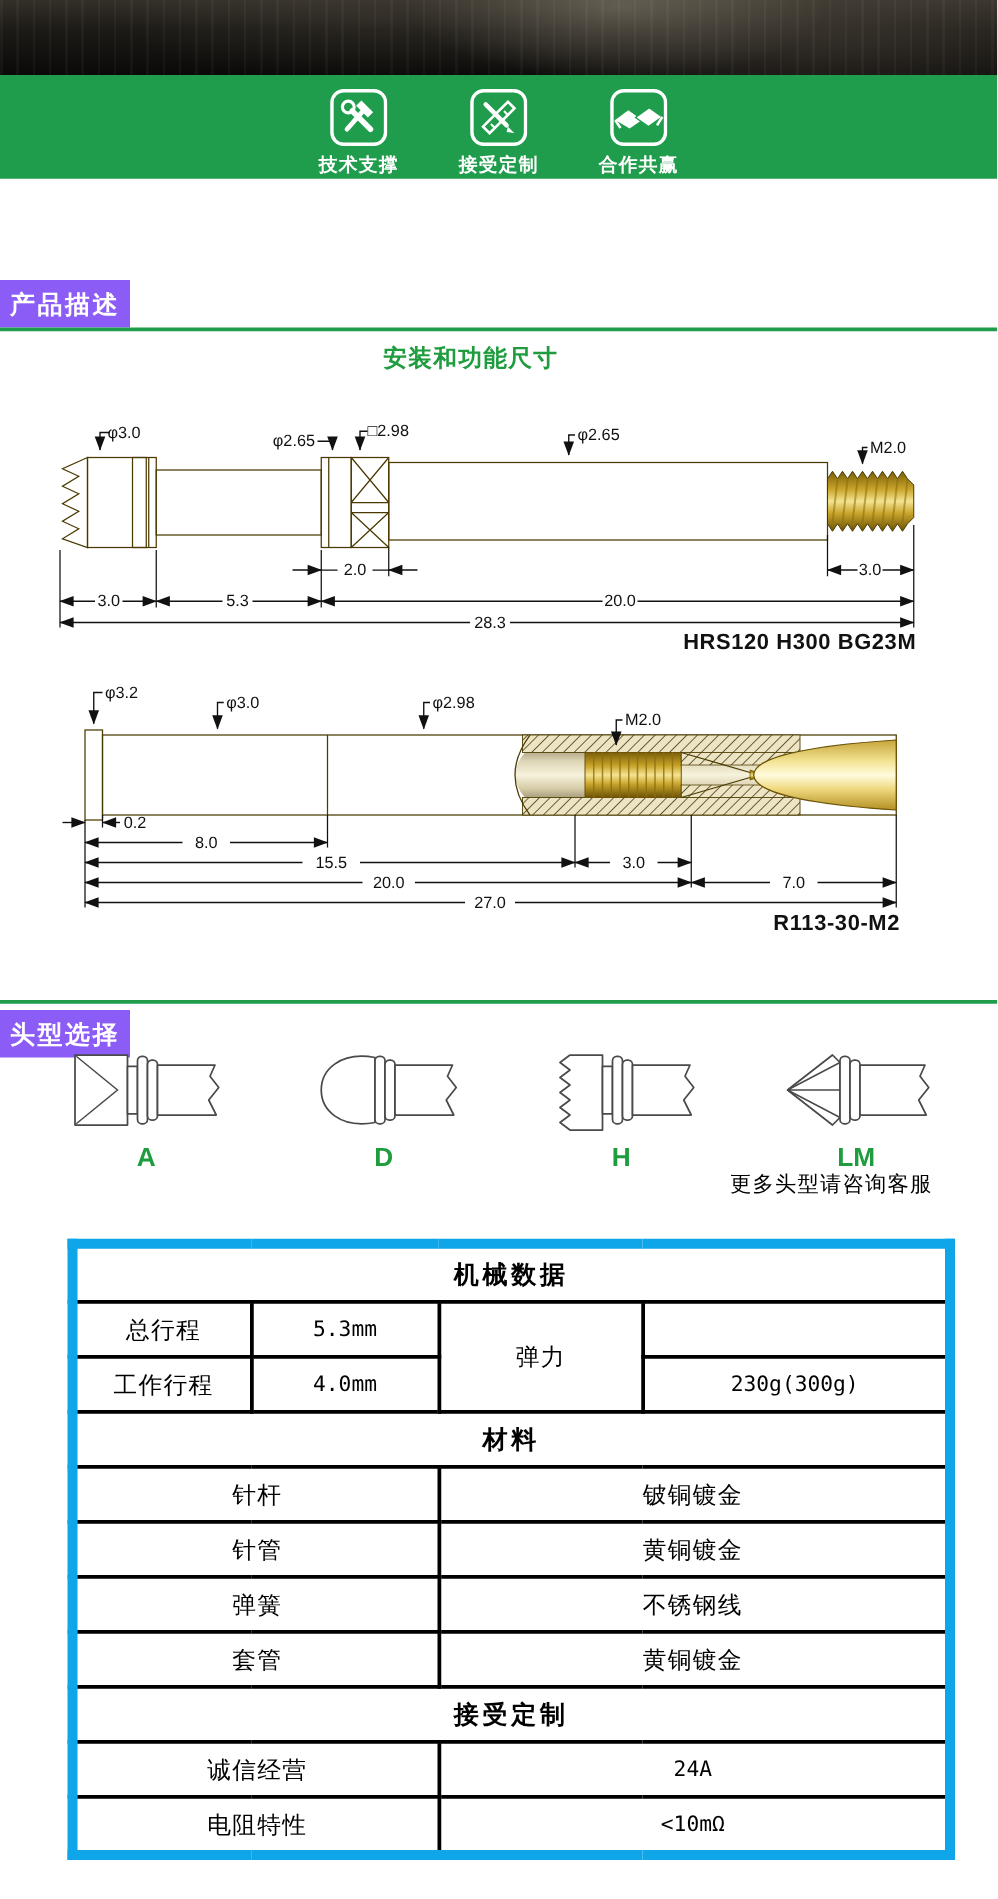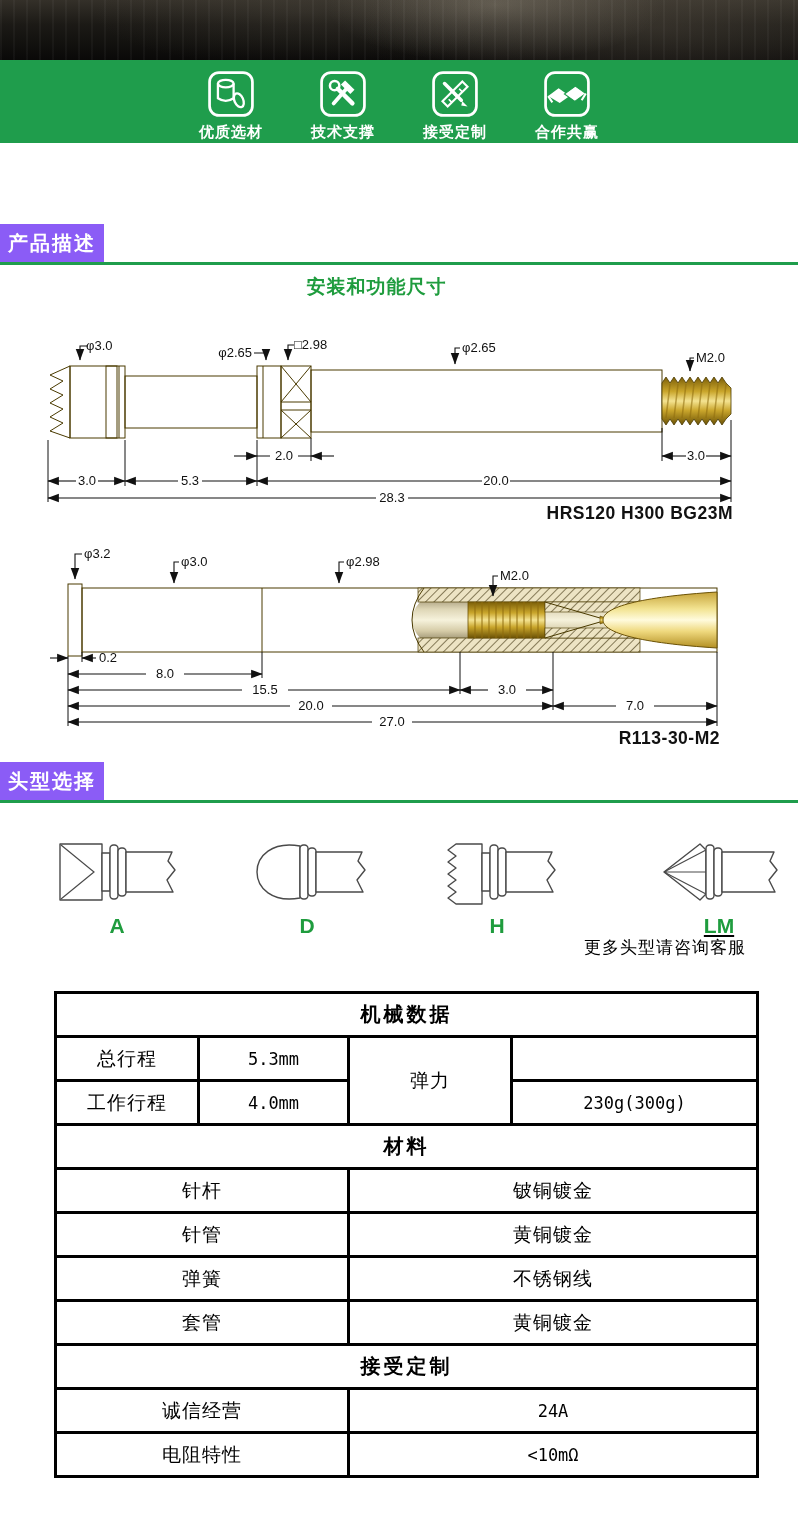--- a/index.html
+++ b/index.html
@@ -25,21 +25,21 @@
   .sec-line{position:absolute;left:0;width:798px;height:3px;background:#1F9D4C;}
   .diagram-title{position:absolute;top:274px;left:0;width:753px;text-align:center;
                  color:#1F9C3E;font-size:19px;font-weight:700;letter-spacing:1px;}
   .drawing{position:absolute;left:0;}
   
   .head-item{position:absolute;top:836px;width:130px;text-align:center;}
   .head-label{margin-top:2px;color:#1F9C3E;font-size:21px;font-weight:700;}
   .head-note{position:absolute;top:936px;right:52px;color:#000000;font-size:17px;font-weight:400;letter-spacing:1px;}
   
   table.spec{position:absolute;top:991px;left:54px;width:702px;border-collapse:collapse;
-             border:3px solid #0ea5e9;table-layout:fixed;}
+             border:8px solid #0ea5e9;table-layout:fixed;}
   table.spec td{border:3px solid #000;height:41px;text-align:center;vertical-align:middle;
                 color:#000;background:#fff;padding:0;}
   td.hd{background:#21A455;color:#fff;font-size:20px;font-weight:700;letter-spacing:3px;}
   td.lbl{font-size:19px;font-weight:400;letter-spacing:1px;}
   td.val{font-family:"DejaVu Sans Mono","Liberation Mono",monospace;font-size:17px;}
   
   .dimtxt{font-family:"Liberation Sans","DejaVu Sans",sans-serif;font-size:13px;fill:#111;}
   .modeltxt{font-family:"Liberation Sans","DejaVu Sans",sans-serif;font-size:17.5px;font-weight:700;fill:#111;letter-spacing:.5px;}
   .dline{stroke:#111;stroke-width:1.1;fill:none;}
   .eline{stroke:#111;stroke-width:1;fill:none;}
@@ -47,29 +47,20 @@
   .headart{stroke:#4a4a4a;stroke-width:1.4;fill:#fff;stroke-linejoin:round;}
 </style>
 </head>
 <body>
 
 <div class="page">
 
   <div class="hero"></div>
 
   <div class="banner">
-    <div class="feature">
-      <svg class="ficon" viewBox="0 0 44 44">
-        <rect x="1.5" y="1.5" width="41" height="41" rx="9" fill="none" stroke="#fff" stroke-width="2.6"></rect>
-        <ellipse cx="17" cy="12" rx="7.5" ry="3.6" fill="none" stroke="#fff" stroke-width="2.2"></ellipse>
-        <path d="M9.5,12 V26 Q17,31 24.5,26 V12" fill="none" stroke="#fff" stroke-width="2.2"></path>
-        <ellipse cx="29.5" cy="28" rx="4.2" ry="7" transform="rotate(-24 29.5 28)" fill="none" stroke="#fff" stroke-width="2.2"></ellipse>
-      </svg>
-      <div class="flabel">优质选材</div>
-    </div>
     <div class="feature">
       <svg class="ficon" viewBox="0 0 44 44">
         <rect x="1.5" y="1.5" width="41" height="41" rx="9" fill="none" stroke="#fff" stroke-width="2.6"></rect>
         <circle cx="14" cy="14" r="4.5" fill="none" stroke="#fff" stroke-width="2.4"></circle>
         <line x1="17" y1="17" x2="31" y2="31" stroke="#fff" stroke-width="4.2" stroke-linecap="round"></line>
         <line x1="13" y1="31" x2="27" y2="15" stroke="#fff" stroke-width="3.6" stroke-linecap="round"></line>
         <path d="M24,9 L33,18 L29,22 L20,13 Z" fill="#fff"></path>
       </svg>
       <div class="flabel">技术支撑</div>
     </div>
@@ -295,21 +286,21 @@
       <text class="dimtxt" x="635" y="710" text-anchor="middle">7.0</text>
 
       <path class="dline" d="M372,722 L68,722" marker-end="url(#ar2)"></path>
       <path class="dline" d="M412,722 L717,722" marker-end="url(#ar2)"></path>
       <text class="dimtxt" x="392" y="726" text-anchor="middle">27.0</text>
 
       <text class="modeltxt" x="720" y="744" text-anchor="end">R113-30-M2</text>
     </g>
   </svg>
 
-  <div class="sec-label" style="top:762px;font-family:Liberation Mono, monospace;">
+  <div class="sec-label" style="top:808px;font-family:Liberation Mono, monospace;">
     <span>头型选择</span>
   </div>
   <div class="sec-line" style="top:800px;"></div>
 
   <div class="head-item" style="left:52px;">
     <svg width="130" height="72" viewBox="0 0 130 72">
       <rect x="8" y="8" width="42" height="56" class="headart"></rect>
       <path d="M9,9 L42,36 L9,63" fill="none" stroke="#4a4a4a" stroke-width="1.2"></path>
       <rect x="50" y="17" width="8" height="38" class="headart"></rect>
       <rect x="58" y="9" width="8" height="54" rx="3.5" class="headart"></rect>
@@ -330,21 +321,21 @@
   <div class="head-item" style="left:432px;">
     <svg width="130" height="72" viewBox="0 0 130 72">
       <polygon points="50,8 24,8 16,14 24,20 16,26 24,32 16,38 24,44 16,50 24,56 16,62 24,68 50,68" class="headart"></polygon>
       <rect x="50" y="17" width="8" height="38" class="headart"></rect>
       <rect x="58" y="9" width="8" height="54" rx="3.5" class="headart"></rect>
       <rect x="66" y="12" width="8" height="48" rx="3.5" class="headart"></rect>
       <path d="M74,16 H120 L116,25 L123,34 L115,44 L121,56 H74 Z" class="headart"></path>
     </svg>
     <div class="head-label">H</div>
   </div>
-  <div class="head-item" style="left:654px;text-decoration:underline;">
+  <div class="head-item" style="left:620px;">
     <svg width="130" height="72" viewBox="0 0 130 72">
       <path d="M10,36 L46,8 L52,14 L52,58 L46,64 Z" class="headart"></path>
       <path d="M10,36 L52,14 M10,36 L52,36 M10,36 L52,58" fill="none" stroke="#4a4a4a" stroke-width="1.2"></path>
       <rect x="52" y="9" width="8" height="54" rx="3.5" class="headart"></rect>
       <rect x="60" y="12" width="8" height="48" rx="3.5" class="headart"></rect>
       <path d="M68,16 H120 L116,25 L123,34 L115,44 L121,56 H68 Z" class="headart"></path>
     </svg>
     <div class="head-label">LM</div>
   </div>
   <div class="head-note">更多头型请咨询客服</div>

